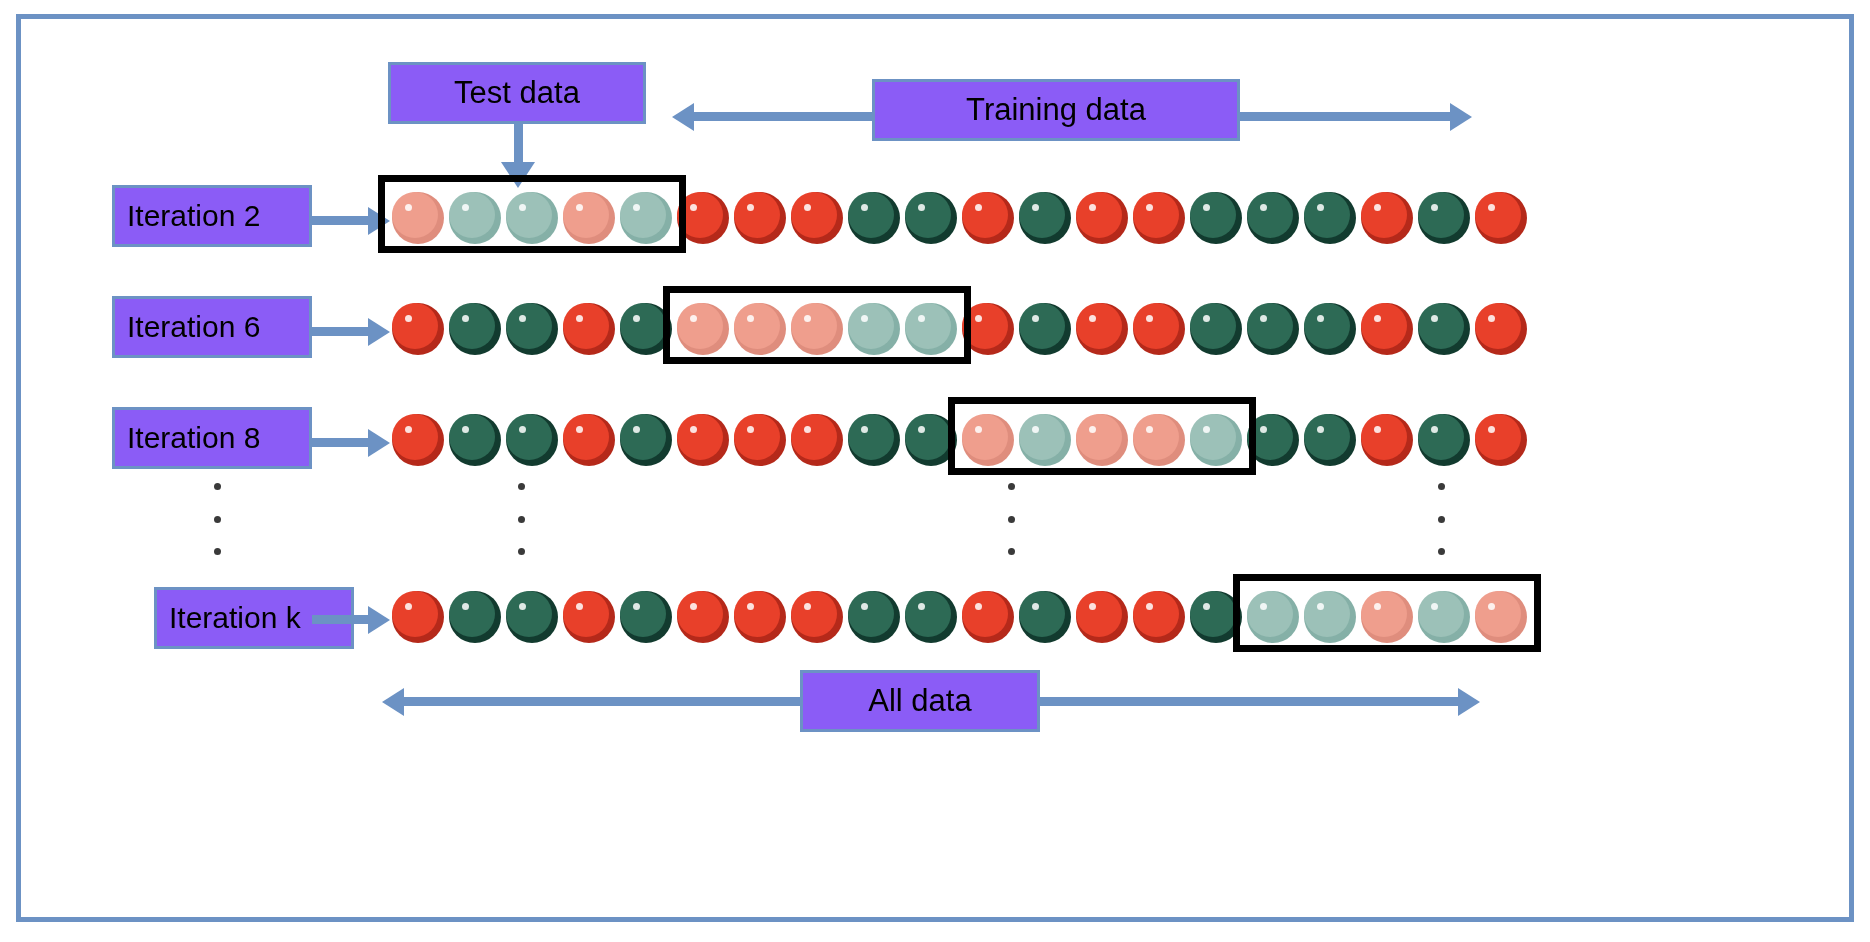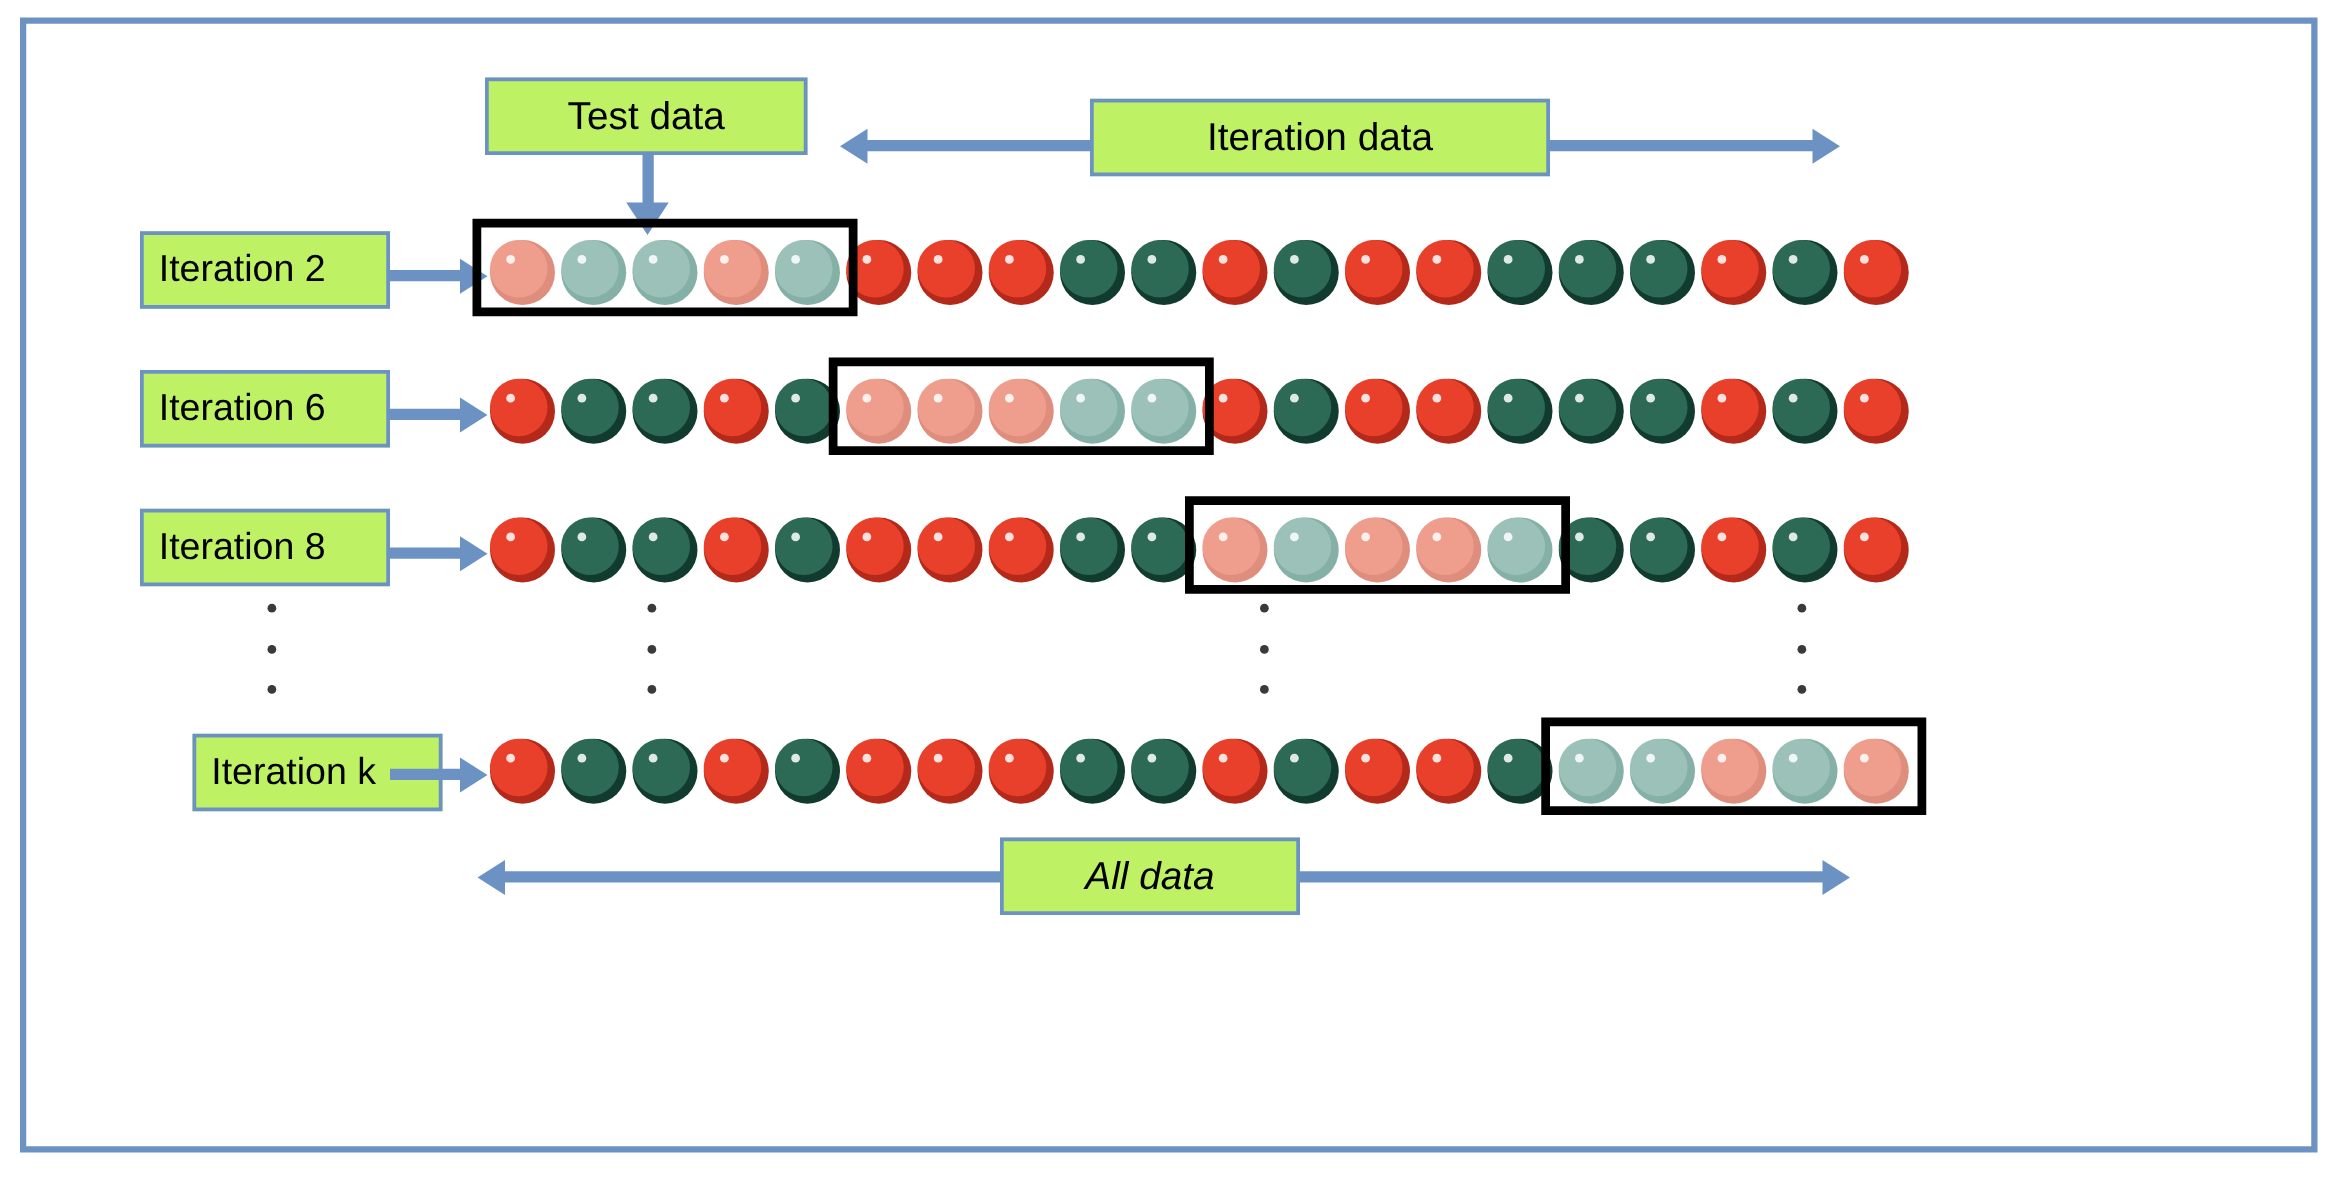--- a/index.html
+++ b/index.html
@@ -27,21 +27,21 @@
     height: 908px;
     border: 5px solid #6c92c4;
     box-sizing: border-box;
     background: #ffffff;
   }
   
   .label-box {
     position: absolute;
     box-sizing: border-box;
     border: 3px solid #6c92c4;
-    background: #bef264;
+    background: #8b5cf6;
     display: flex;
     align-items: center;
     justify-content: center;
     color: #000000;
     font-family: "Liberation Sans", sans-serif;
     white-space: nowrap;
   }
   .label-box.iter {
     font-size: 30px;
     justify-content: flex-start;
@@ -188,21 +188,21 @@
     <div class="d-head" style="top:38px;"></div>
   </div>
 
   <div class="arrow-right" style="left:672px; top:112px; width:800px;">
     <div class="arrow-line" style="left:20px; width:760px;"></div>
     <div class="arrow-head-l" style="left:0px;"></div>
     <div class="arrow-head-r" style="left:778px;"></div>
   </div>
 
   <div class="label-box topbox" style="left:872px; top:79px; width:368px; height:62px;">
-    <span>Iteration data</span>
+    <span>Training data</span>
   </div>
 
   <div id="rows-container">
       <div class="label-box iter" style="left: 112px; top: 185px; width: 200px; height: 62px;">
         <span>Iteration 2</span>
       </div>
       <div class="arrow-right" style="left: 312px; top: 216px; width: 78px;">
         <div class="arrow-line" style="width: 58px;"></div>
         <div class="arrow-head-r" style="left: 56px;"></div>
       </div>
@@ -661,17 +661,17 @@
       <i></i>
       <i></i>
   </div>
 
   <div class="arrow-right" style="left:382px; top:697px; width:1098px;">
     <div class="arrow-line" style="left:20px; width:1058px;"></div>
     <div class="arrow-head-l" style="left:0px;"></div>
     <div class="arrow-head-r" style="left:1076px;"></div>
   </div>
 
-  <div class="label-box topbox" style="left:800px; top:670px; width:240px; height:62px;font-style:italic;">
+  <div class="label-box topbox" style="left:800px; top:670px; width:240px; height:62px;">
     <span>All data</span>
   </div>
 
 </div>
 
 </body></html>

